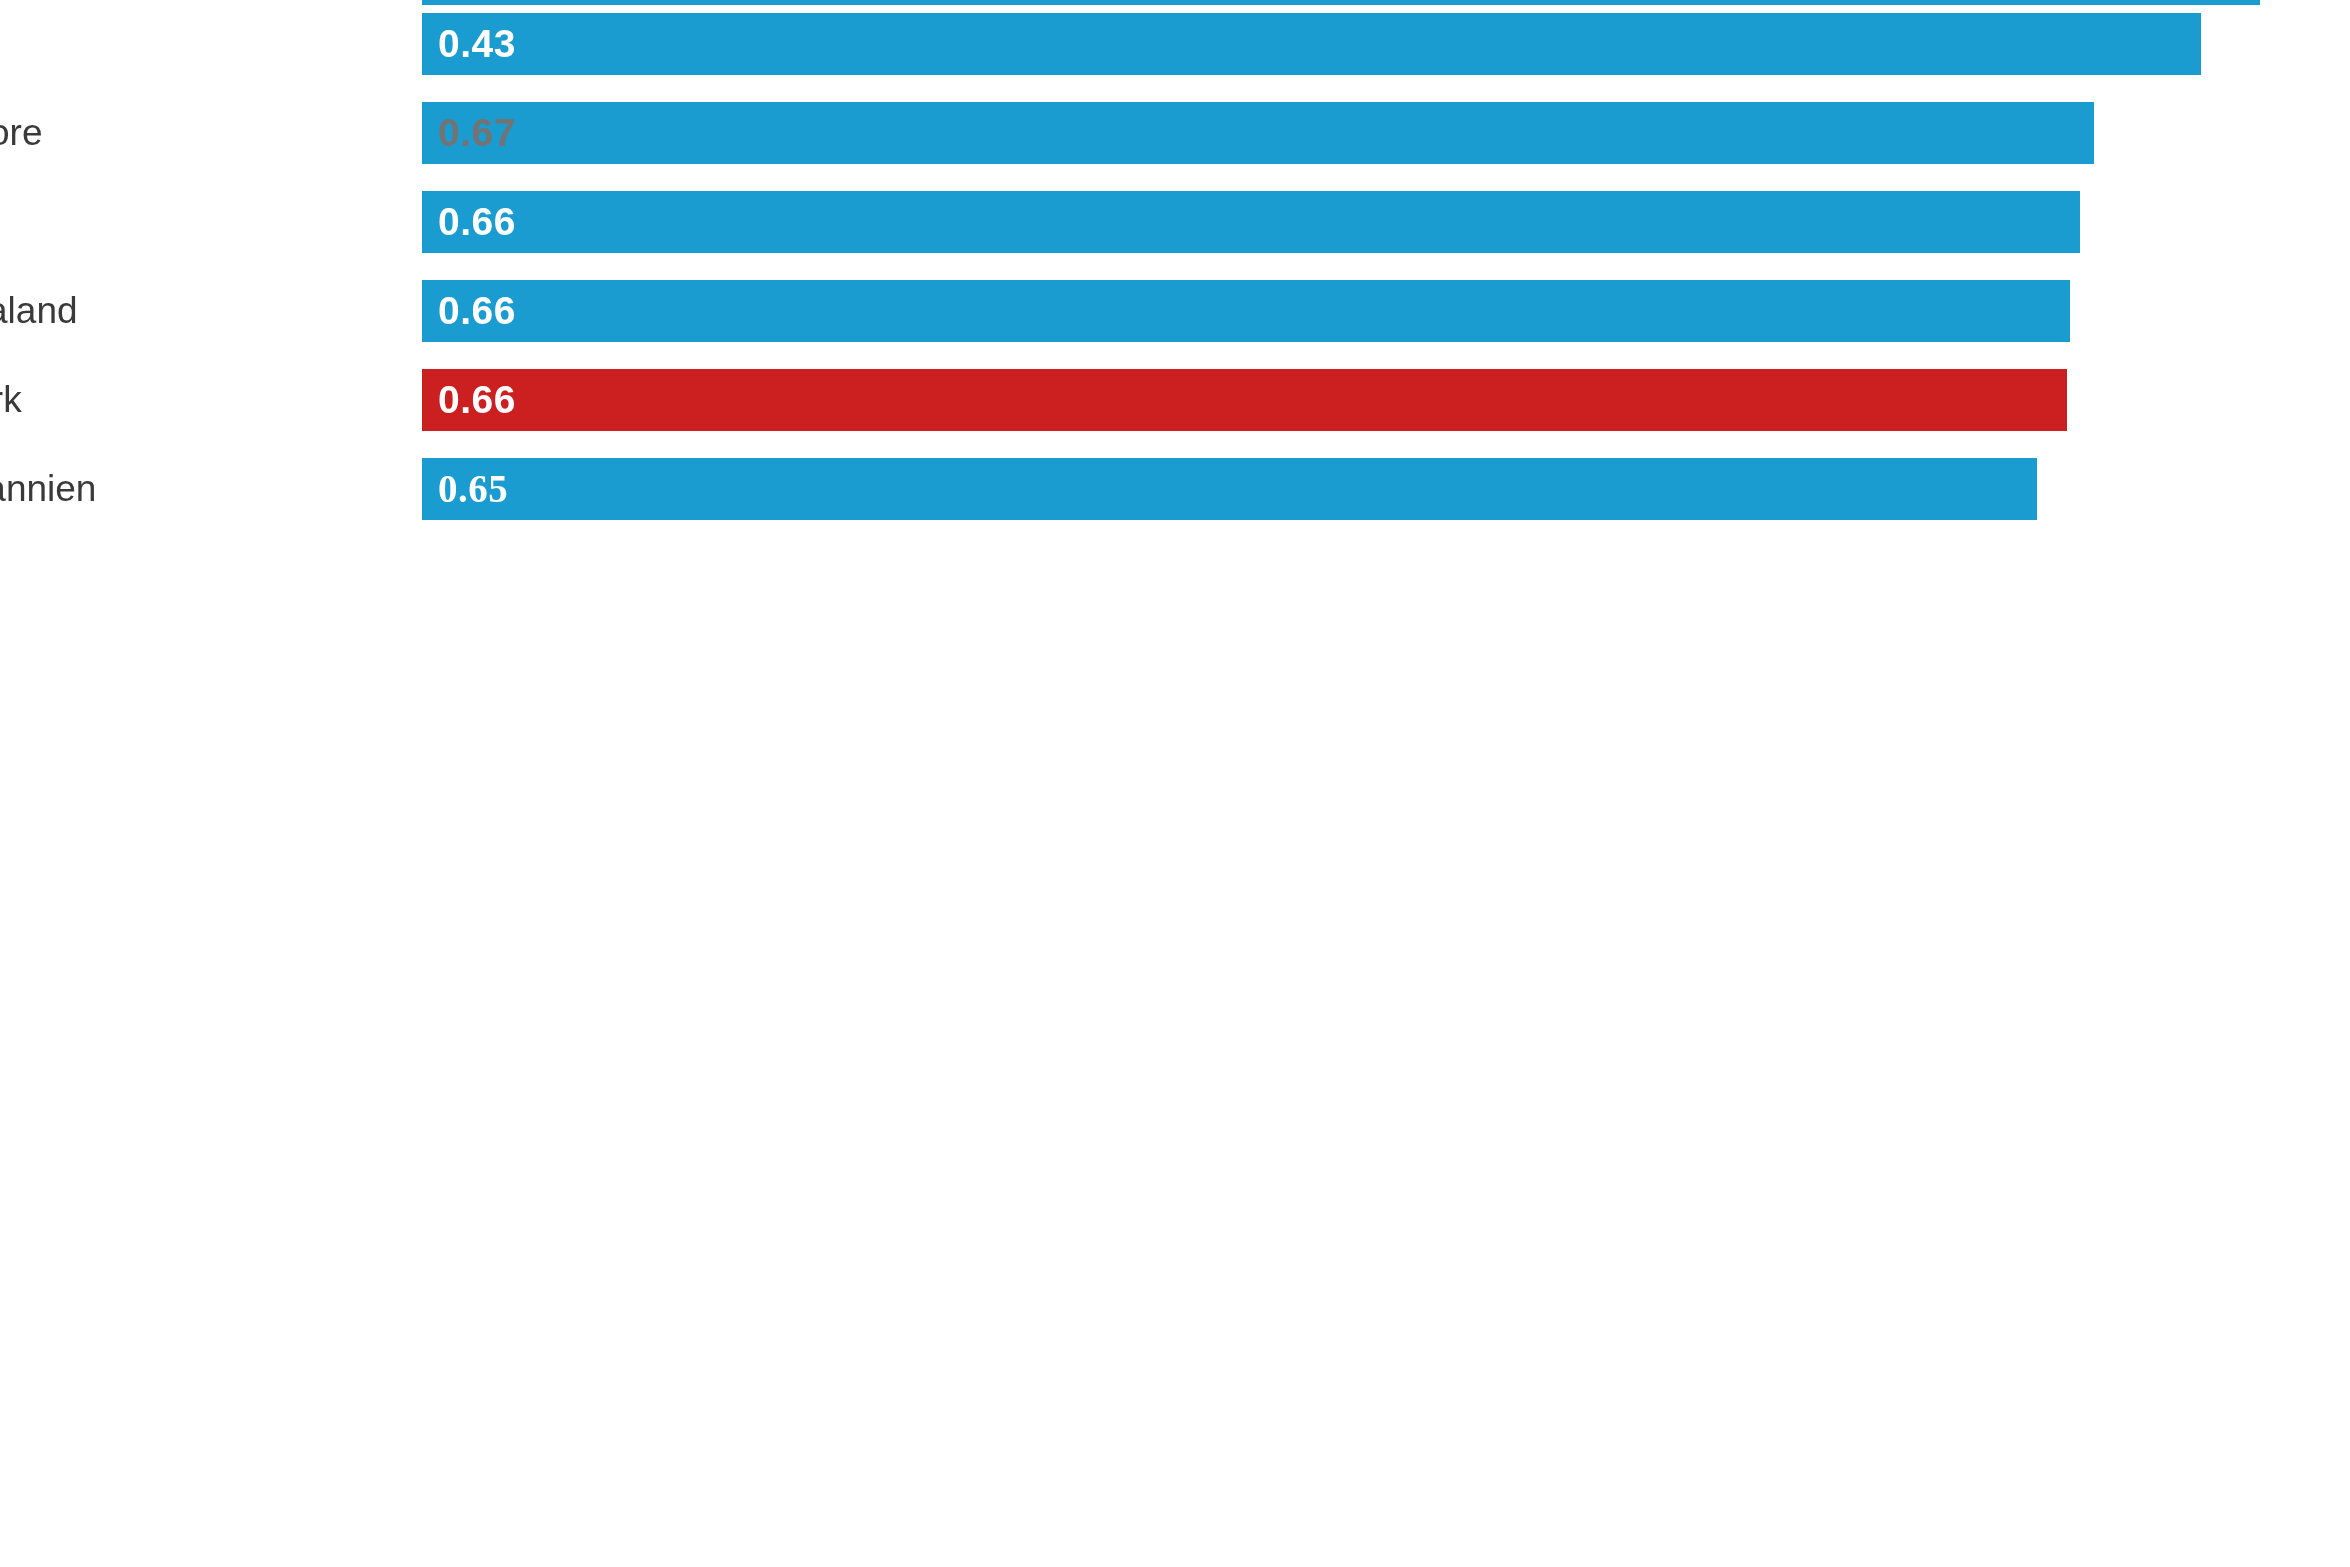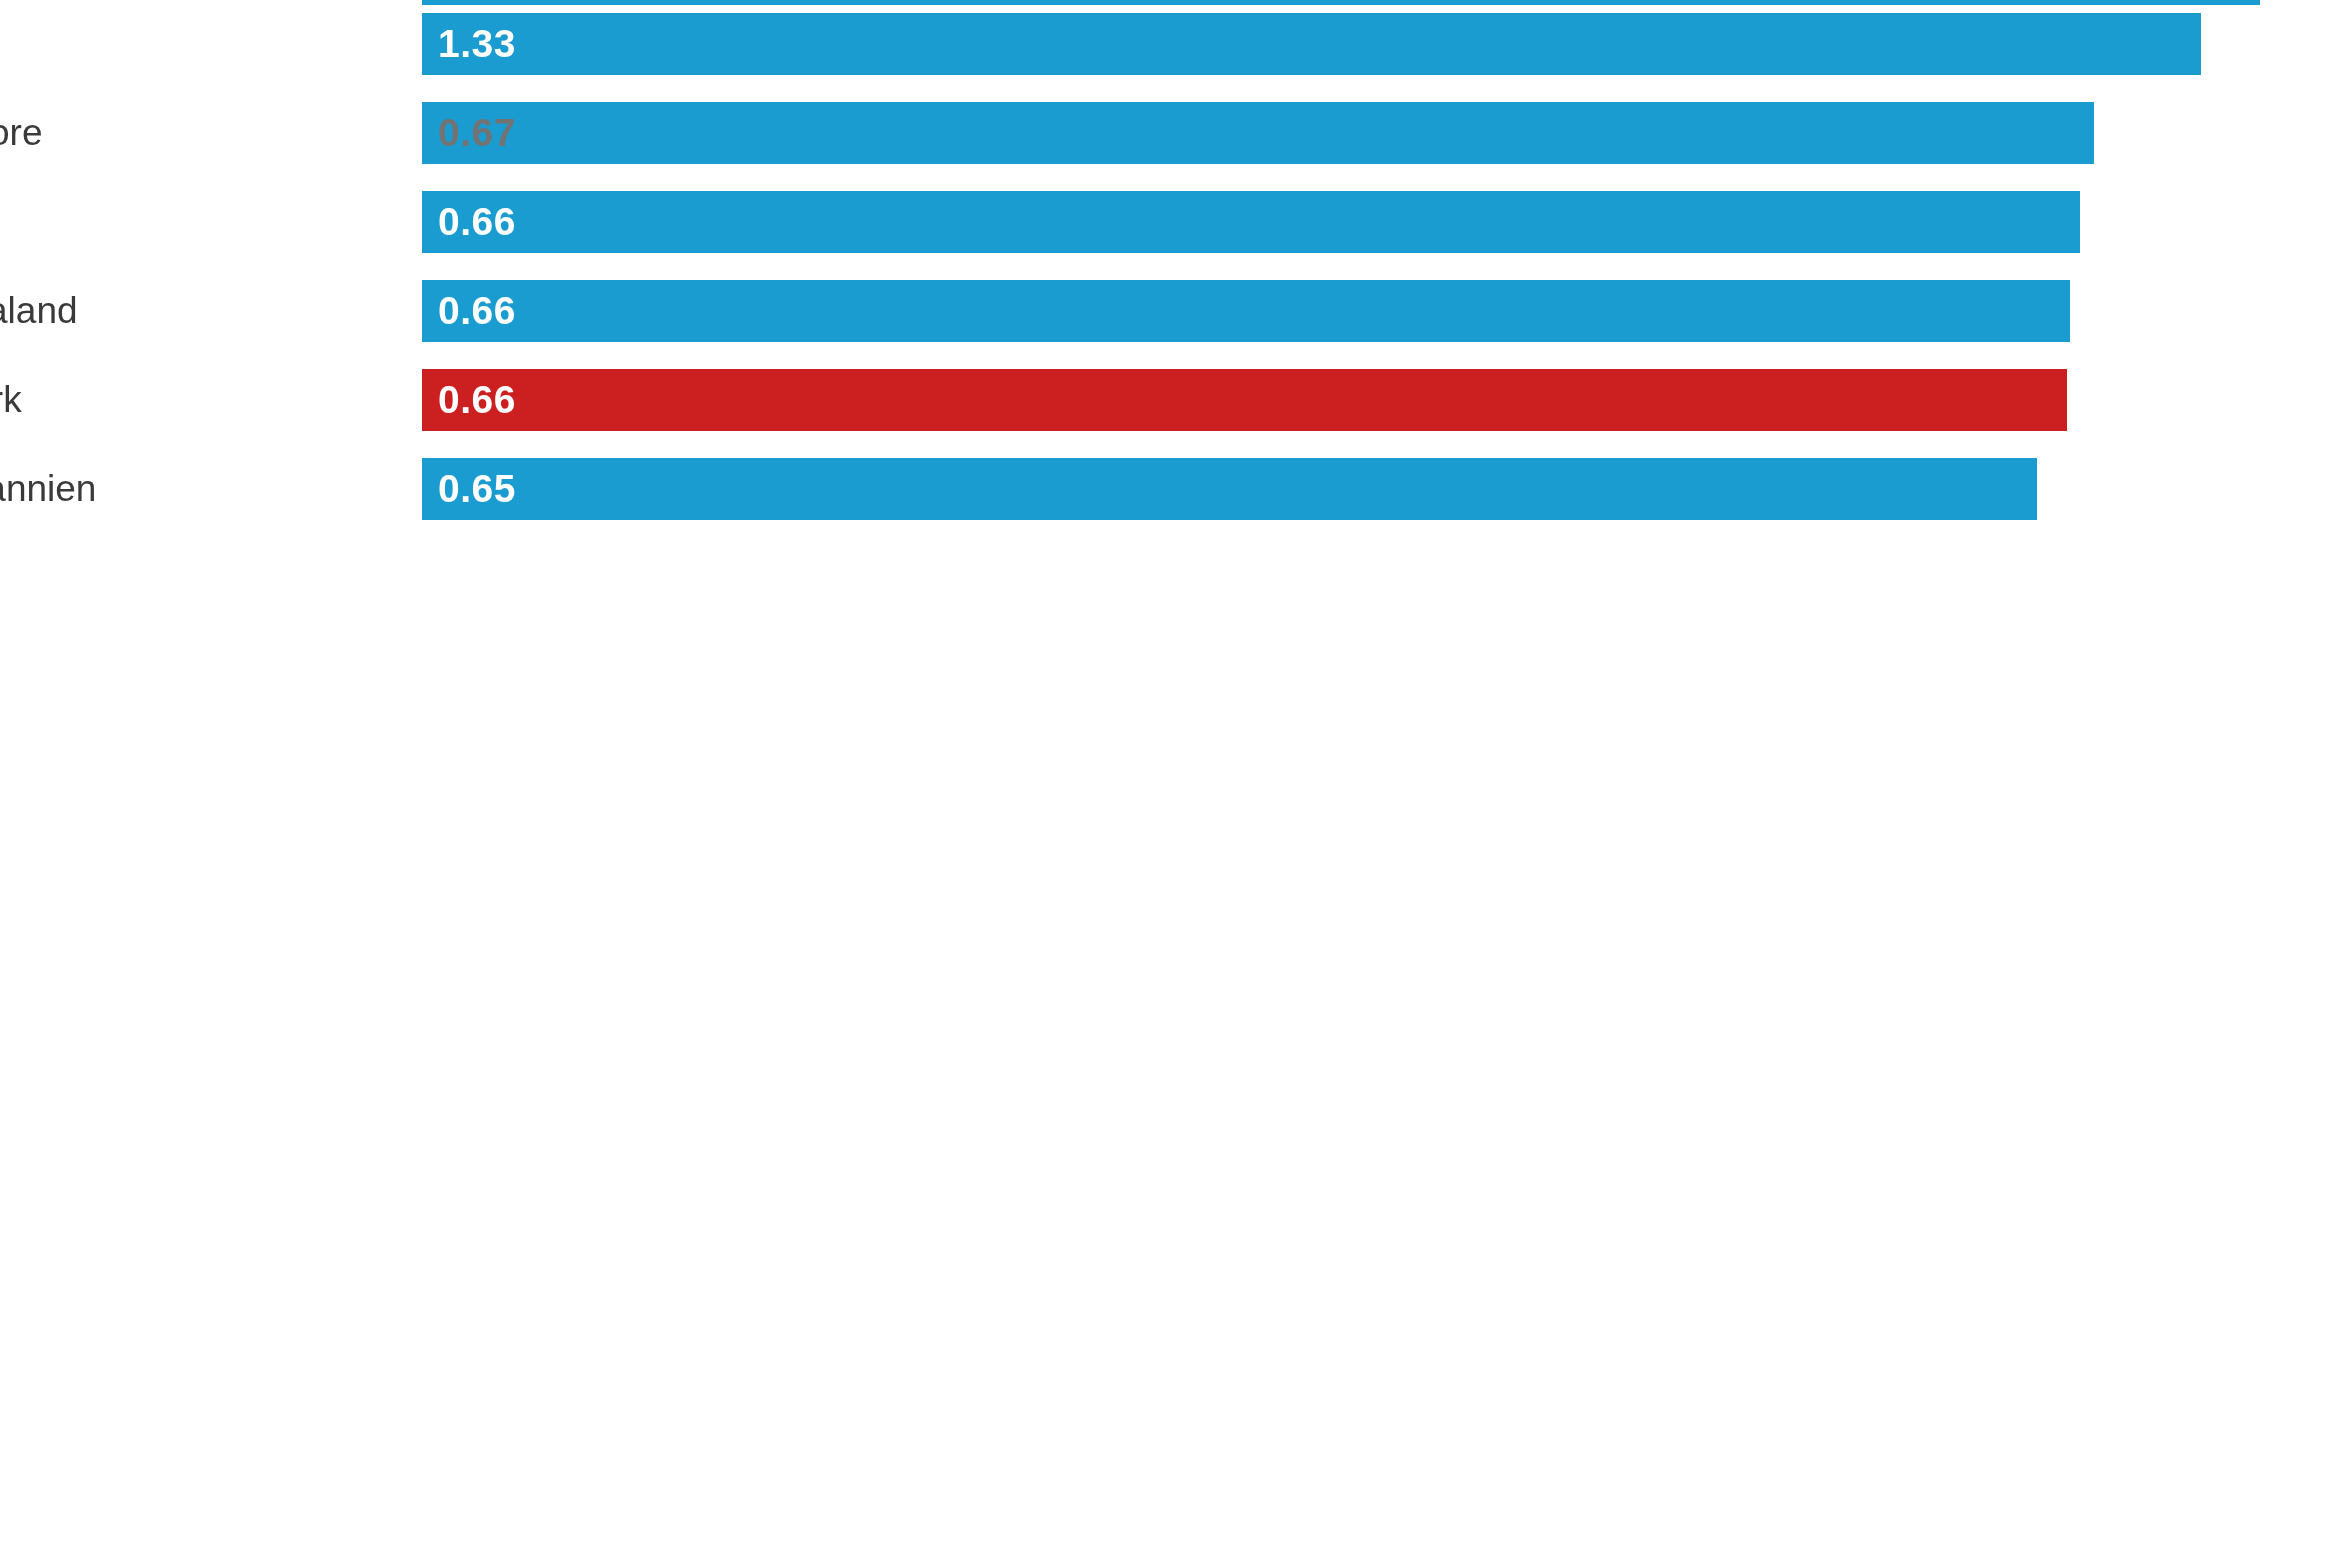--- a/index.html
+++ b/index.html
@@ -77,21 +77,21 @@
 </head>
 <body>
 
 <div id="chart-root" style="background: rgb(255, 255, 255);">
 
   <div class="clipped-top-bar" style="width: 1838px; background: rgb(26, 156, 209);"></div>
 
   <div class="bar-row" style="top:13px;">
     <div class="row-label" style="left: 0px; width: 386px; color: rgb(58, 58, 58);"></div>
     <div class="bar blue" style="width:1779px;background:#1a9cd1;"></div>
-    <div class="bar-value" style="color: rgb(255, 255, 255);">1.33</div>
+    <div class="bar-value" style="color: rgb(255, 255, 255);">0.43</div>
   </div>
 
   <div class="bar-row" style="top:102px;">
     <div class="row-label" style="left: -11px; width: 397px; color: rgb(58, 58, 58);">ore</div>
     <div class="bar blue" style="width:1672px;background:#1a9cd1;"></div>
     <div class="bar-value" style="color: #737373;">0.67</div>
   </div>
 
   <div class="bar-row" style="top:191px;">
     <div class="row-label" style="left: 0px; width: 386px; color: rgb(58, 58, 58);"></div>
@@ -107,17 +107,17 @@
 
   <div class="bar-row" style="top:369px;">
     <div class="row-label" style="left: -9.2px; width: 395px; color: rgb(58, 58, 58);">rk</div>
     <div class="bar red" style="width:1645px;background:#cc2020;"></div>
     <div class="bar-value" style="color: rgb(255, 255, 255);">0.66</div>
   </div>
 
   <div class="bar-row" style="top:458px;">
     <div class="row-label" style="left: -14.7px; width: 400px; color: rgb(58, 58, 58);">annien</div>
     <div class="bar blue" style="width:1615px;background:#1a9cd1;"></div>
-    <div class="bar-value" style="color: rgb(255, 255, 255);">0.65</div>
+    <div class="bar-value" style="color: rgb(255, 255, 255); font-family: Liberation Serif, serif;">0.65</div>
   </div>
 
 </div>
 
 
 </body></html>

